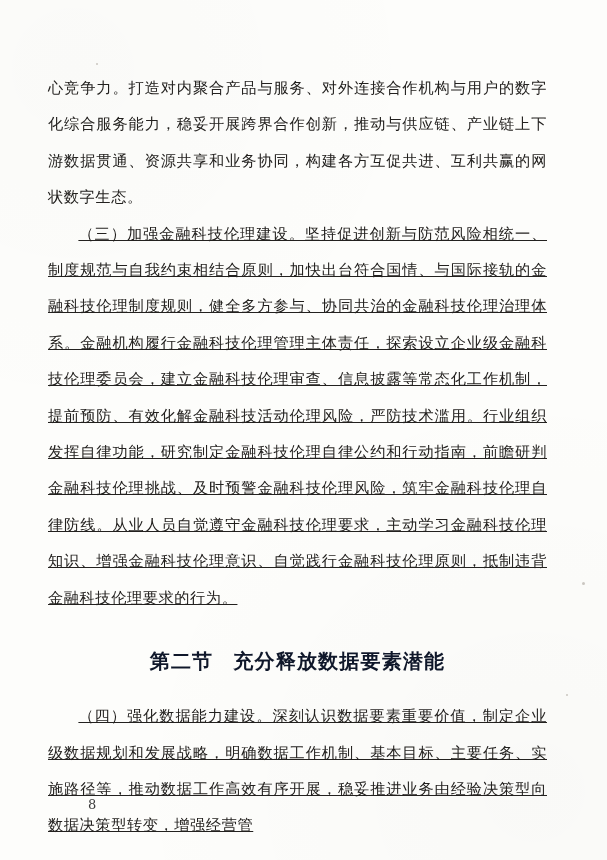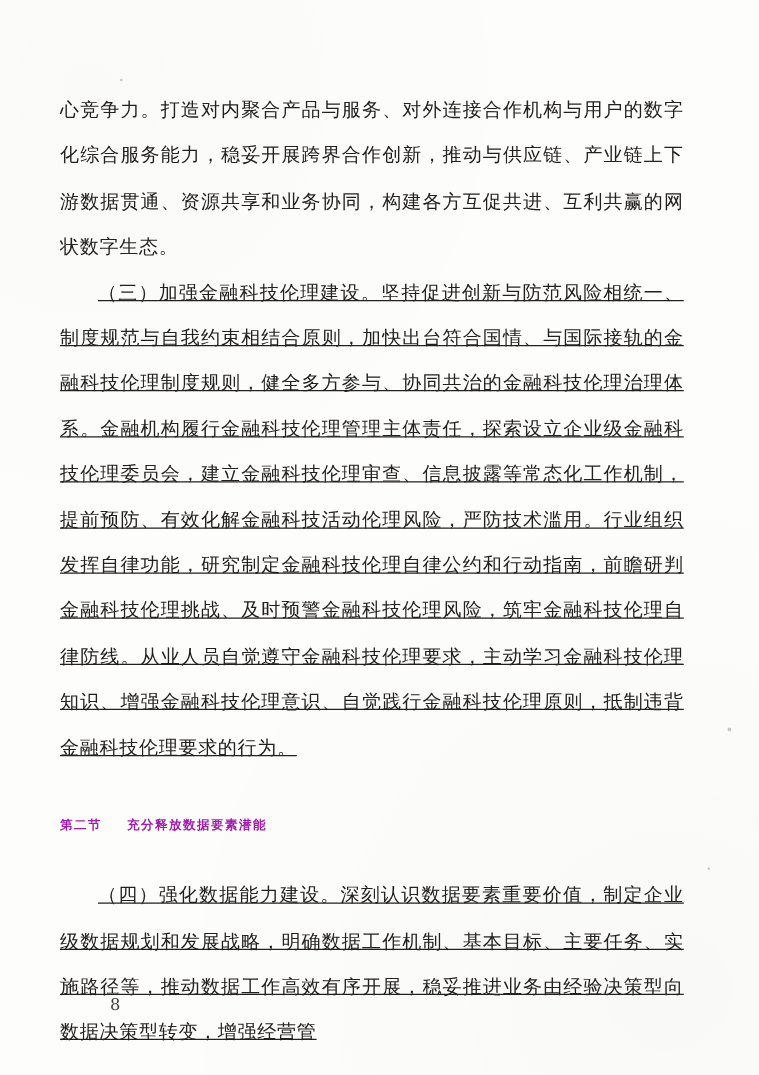--- a/index.html
+++ b/index.html
@@ -42,25 +42,26 @@
     text-justify: inter-ideograph;
     color: #23211f;
     font-weight: 500;
   }
   p.para.indent {
     text-indent: 2em;
     text-decoration: underline;
   }
   .section-heading {
     margin: 30px 0 22px 0;
-    font-size: 10px;
+    font-size: 20px;
     line-height: 30px;
     letter-spacing: 1.2px;
+    text-align: center;
     font-weight: 700;
-    color: #a21caf;
+    color: #0f172a;
   }
   .section-heading .sp {
     display: inline-block;
     width: 20px;
   }
   .page-number {
     position: absolute;
     left: 88px;
     bottom: 48px;
     font-size: 13px;

